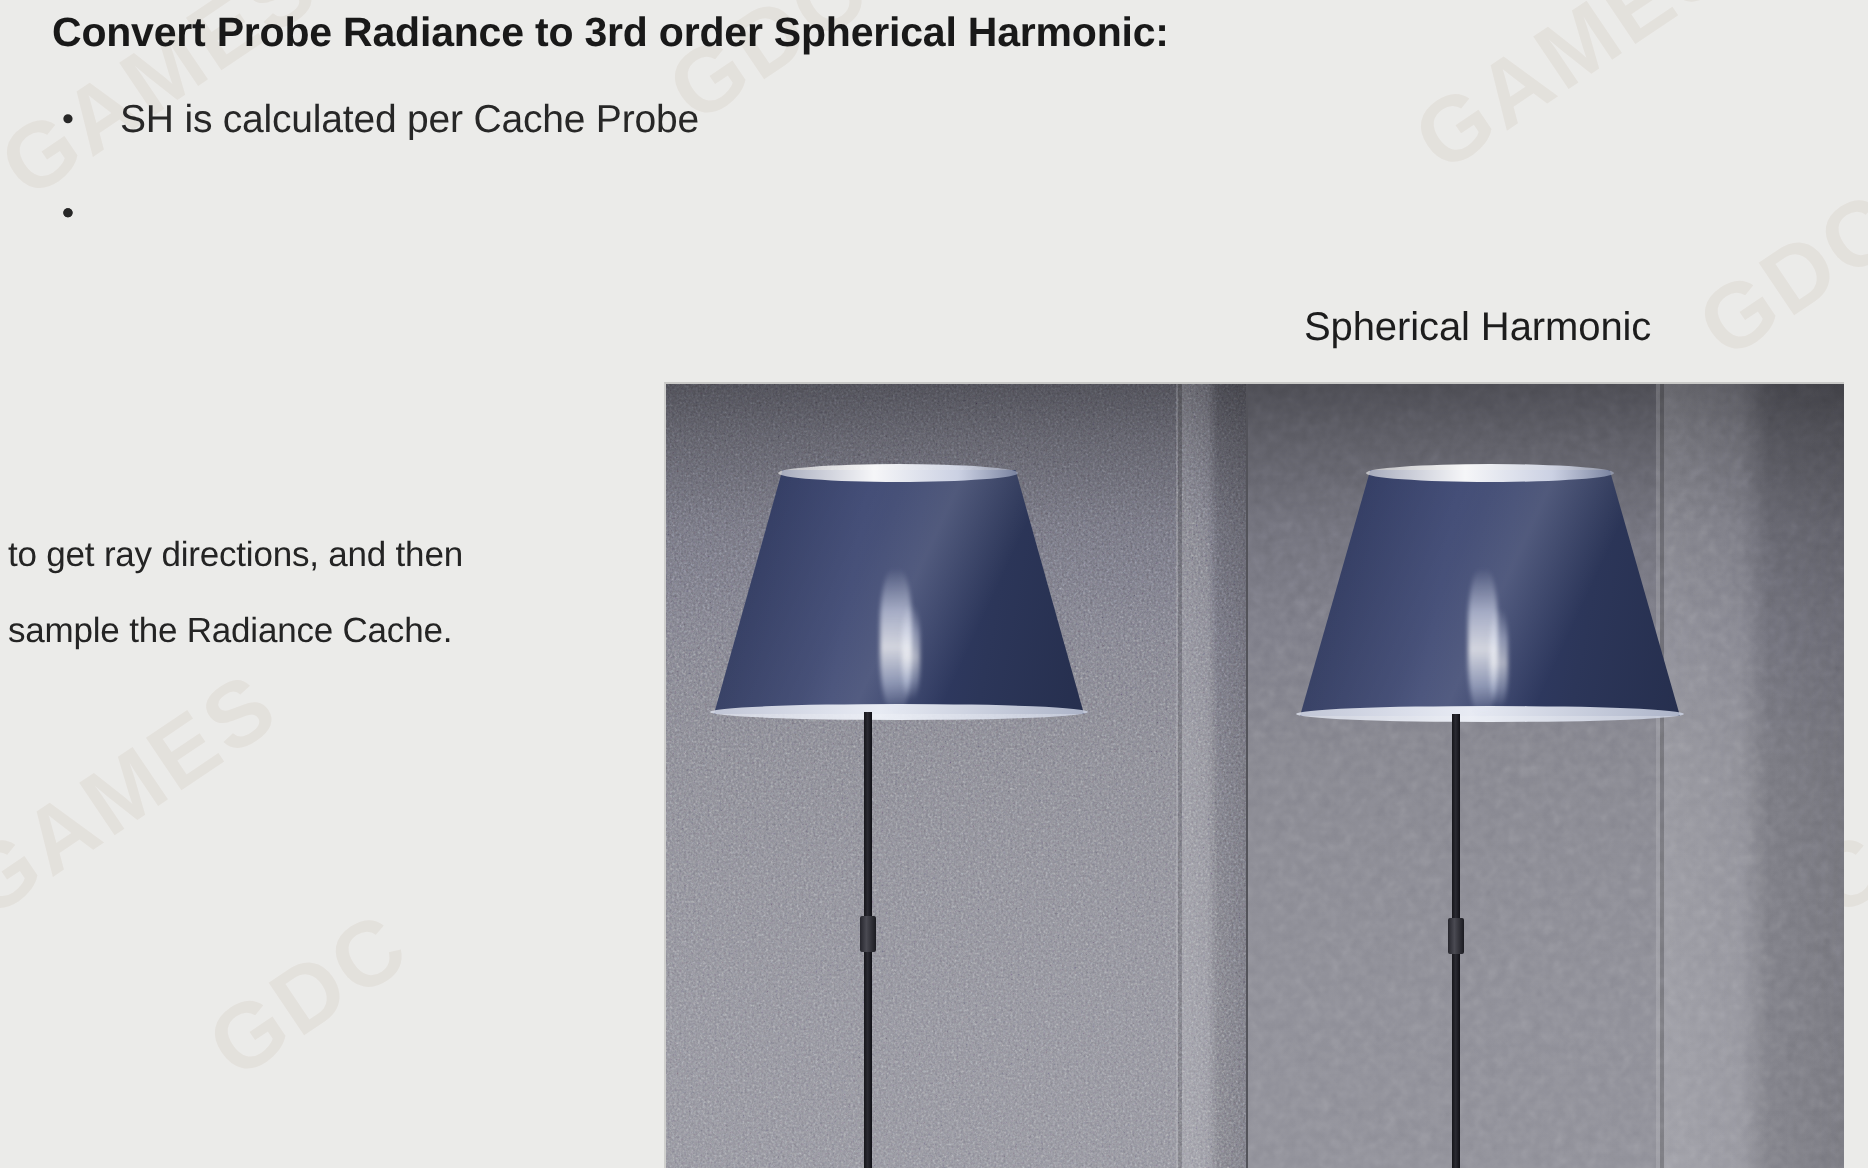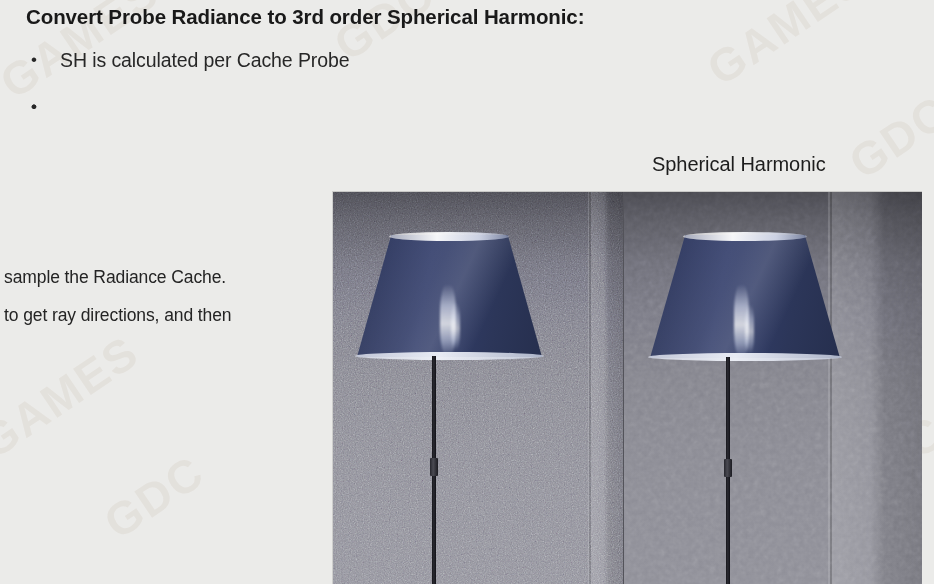--- a/index.html
+++ b/index.html
@@ -251,22 +251,22 @@
     </div>
     <div class="bullet">
       <span class="dot">•</span>
     </div>
     <div class="bullet">
       <span class="dot">•</span>
     </div>
   </div>
 
   <div id="left-note">
+    <span class="ln">to get ray directions, and then</span>
     <span class="ln">sample the Radiance Cache.</span>
-    <span class="ln">to get ray directions, and then</span>
   </div>
 
   <div id="caption-right">Spherical Harmonic</div>
 
   <div id="photo-pair">
 
     <div class="photo" id="photo-left">
       <div class="wall"></div>
       <div class="wall-corner" style="left:255px; width:35px;"></div>
       <div class="wall-edge" style="left:256px;"></div>

